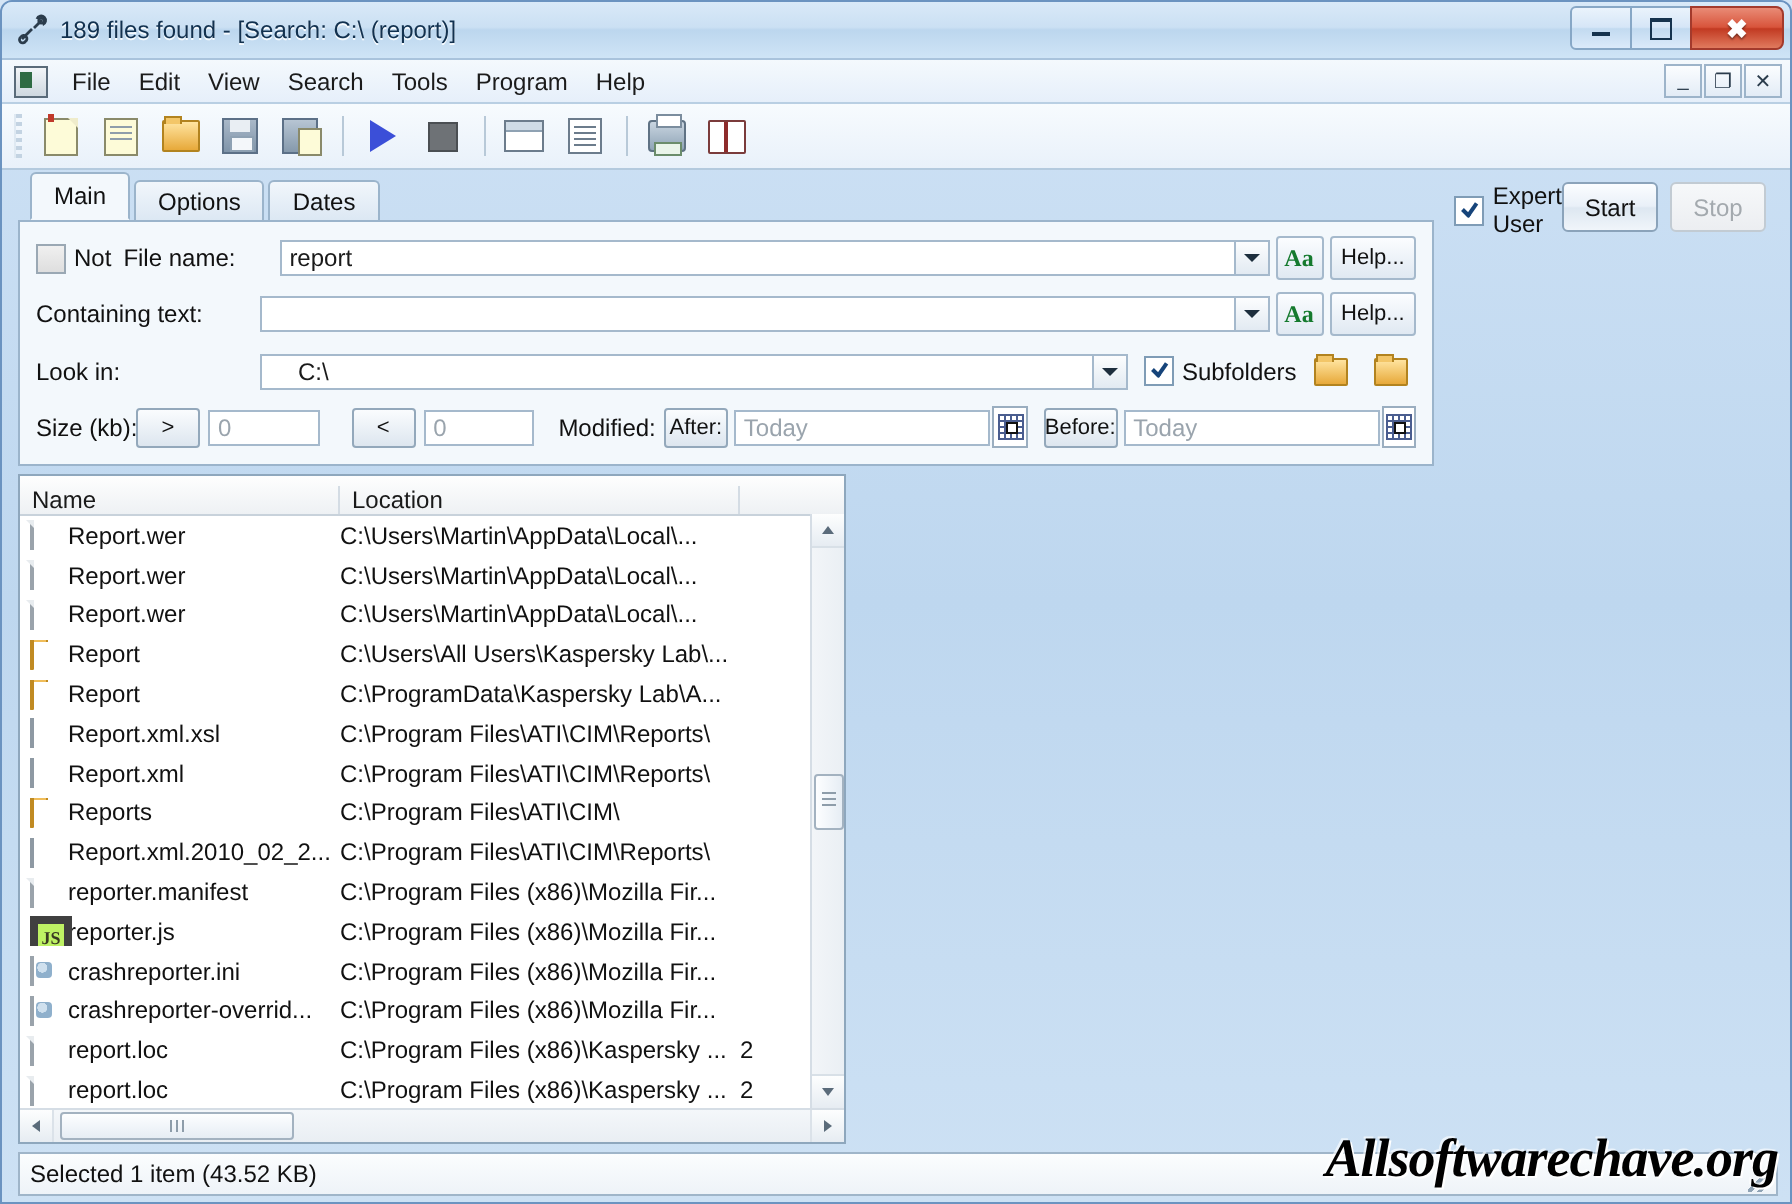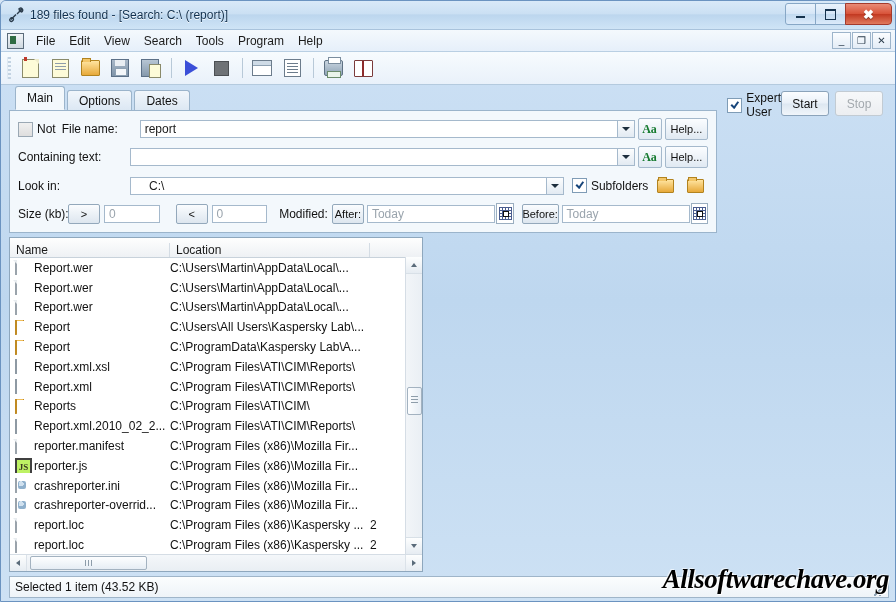--- a/index.html
+++ b/index.html
@@ -382,21 +382,21 @@
   }
   .ic-xml::before {
     content: ""; position: absolute; left: 1px; top: 1px; right: 1px; height: 5px;
     background: linear-gradient(to bottom, #7da7d9, #3f6fa8);
   }
   .ic-xml::after {
     content: ""; position: absolute; left: 1px; top: 7px; right: 2px; height: 5px;
     background: repeating-linear-gradient(to bottom, #9aa6b2 0 1px, transparent 1px 2px);
   }
   .ic-js {
-    width: 13px; height: 14px; background: #bef264; border: 2px solid #404040;
+    width: 13px; height: 14px; background: #bef264; border: 4px solid #404040;
     position: relative; display: flex; align-items: center; justify-content: center;
     font-size: 9px; color: #3a3a22; font-family: "Liberation Serif", serif; font-weight: bold;
   }
   .ic-ini {
     width: 12px; height: 14px; background: #eef2f6; border: 1px solid #9aa3ab;
     position: relative;
   }
   .ic-ini::before {
     content: ""; position: absolute; left: 2px; top: 3px; width: 8px; height: 8px;
     background: radial-gradient(circle at 40% 35%, #cfe0ee 0 35%, #8fb0cc 36% 100%);

